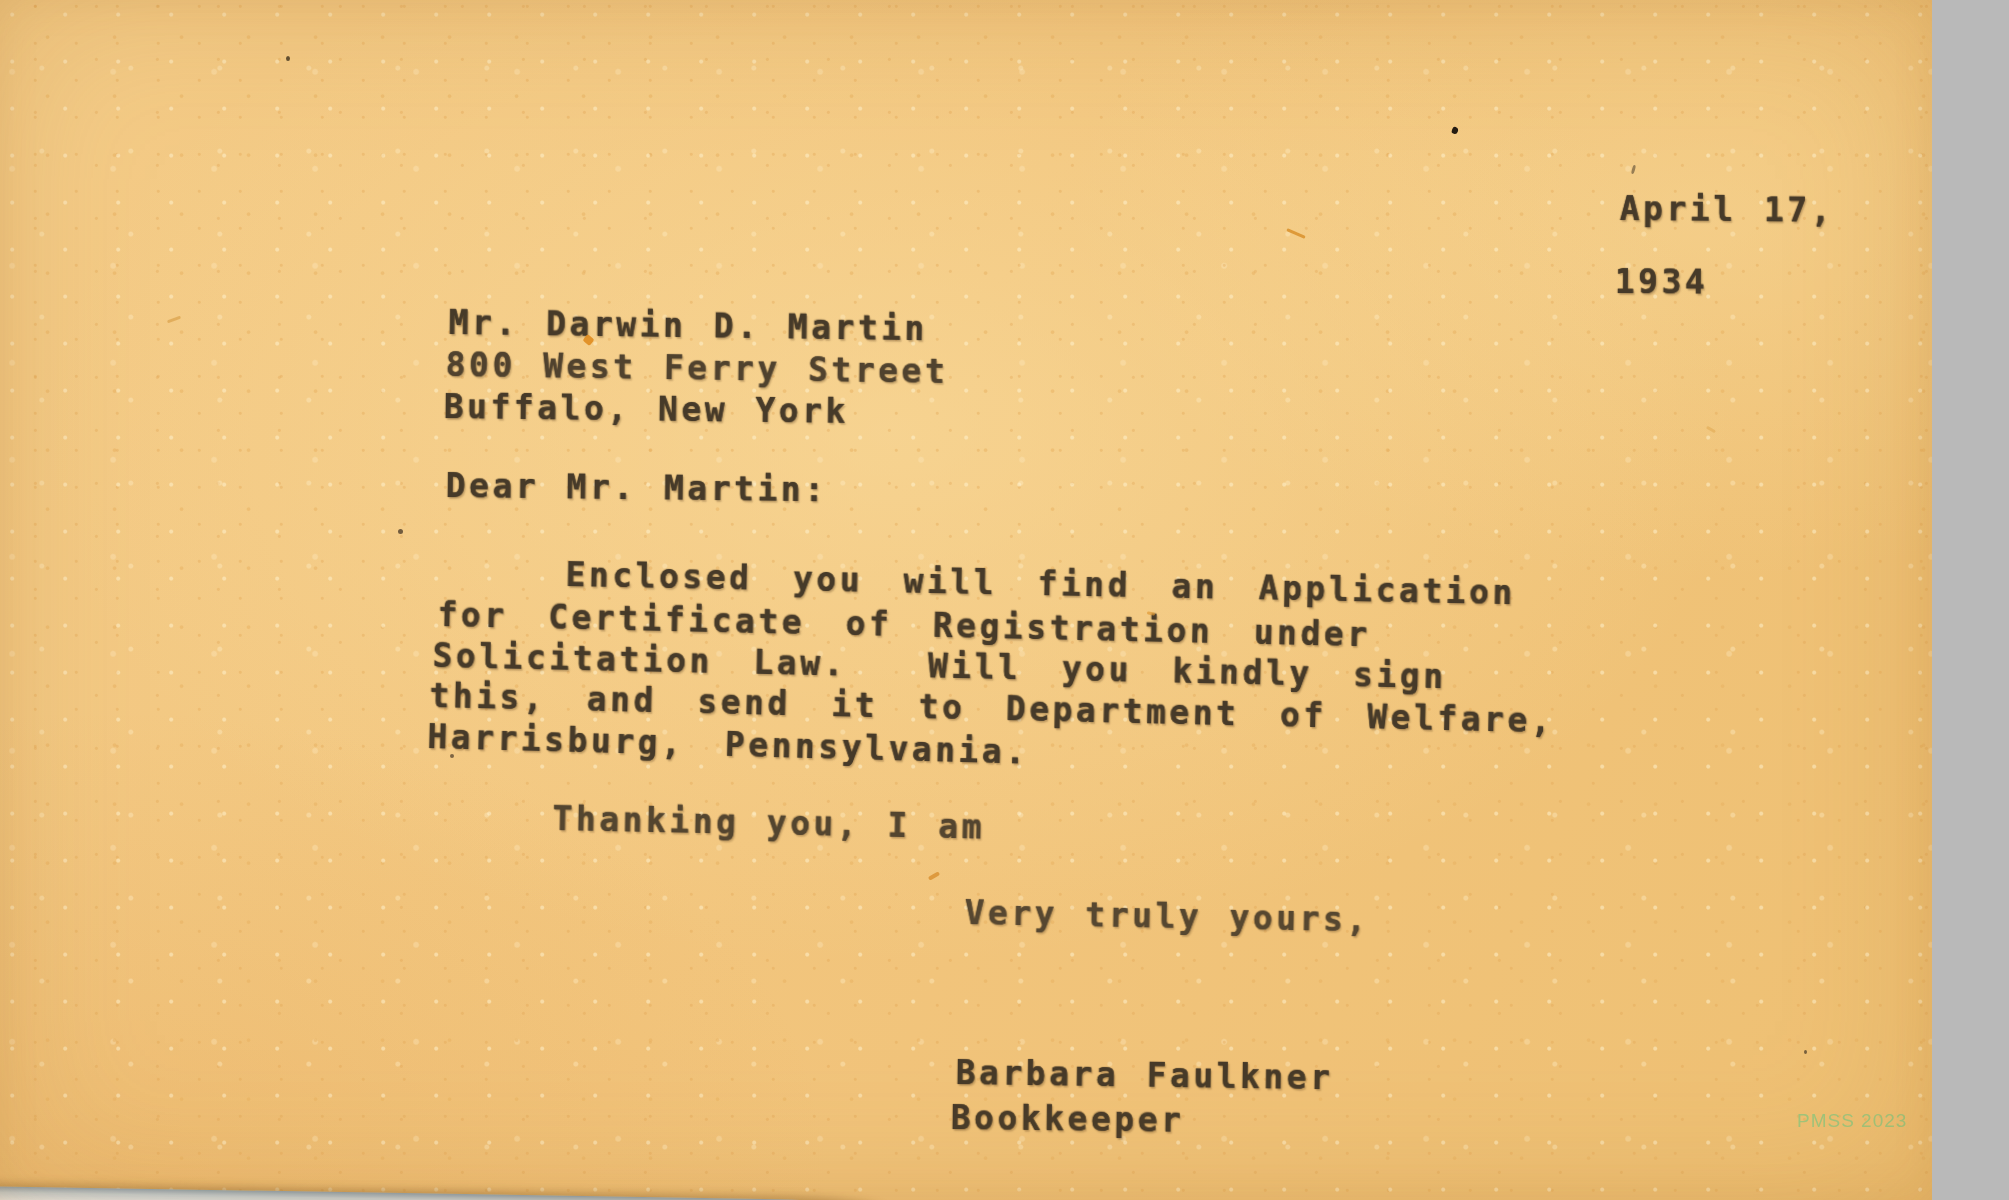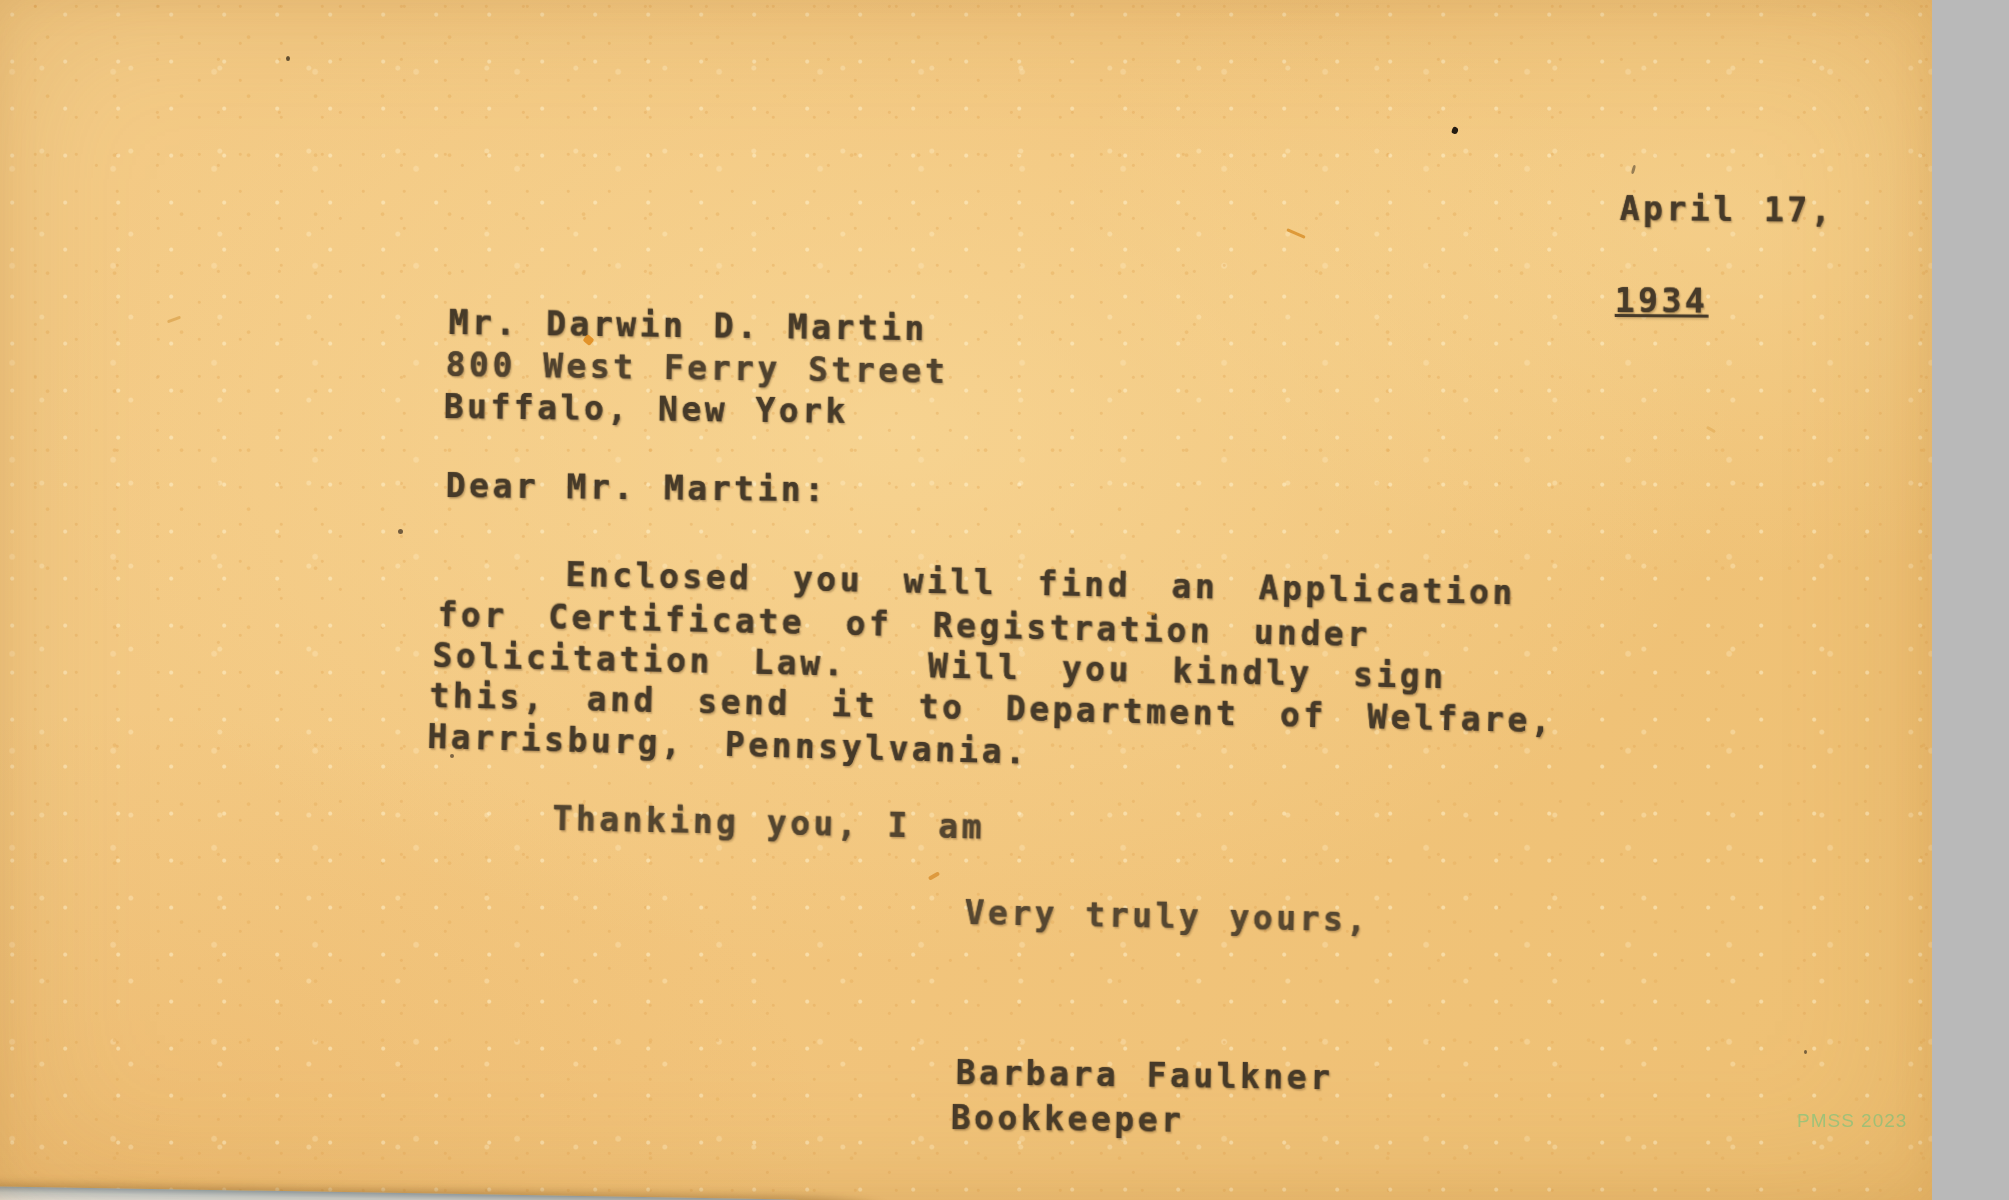--- a/index.html
+++ b/index.html
@@ -54,21 +54,21 @@
     text-shadow:
       0 0 1px rgba(56,43,26,0.90),
       1.4px 1.6px 1.6px rgba(88,62,30,0.28),
       -0.6px -0.5px 1px rgba(56,43,26,0.22);
     filter: blur(0.32px);
     transform-origin: left top;
   }
   .wordy { word-spacing: 0.52em; }
 
   .l-date1 { left: 1620px; top: 190px; transform: rotate(0.5deg);  }
-  .l-date2 { left: 1615px; top: 282px; transform: rotate(0.4deg); text-decoration: underline;  }
+  .l-date2 { left: 1615px; top: 263px; transform: rotate(0.4deg);  }
   .l-addr1 { left: 449px;  top: 304px; transform: rotate(0.75deg); }
   .l-addr2 { left: 446px;  top: 346px; transform: rotate(0.8deg);  opacity: 0.94; }
   .l-addr3 { left: 444px;  top: 388px; transform: rotate(0.7deg);  }
   .l-salut { left: 446px;  top: 467px; transform: rotate(0.65deg); }
   .l-b1    { left: 566px;  top: 556px; transform: rotate(1.1deg);  }
   .l-b2    { left: 438px;  top: 596px; transform: rotate(1.25deg); }
   .l-b3    { left: 433px;  top: 637px; transform: rotate(1.2deg);  }
   .l-b4    { left: 430px;  top: 677px; transform: rotate(1.3deg);  }
   .l-b5    { left: 428px;  top: 718px; transform: rotate(1.5deg);  }
   .l-thank { left: 553px;  top: 800px; transform: rotate(1.15deg); opacity: 0.92; }

